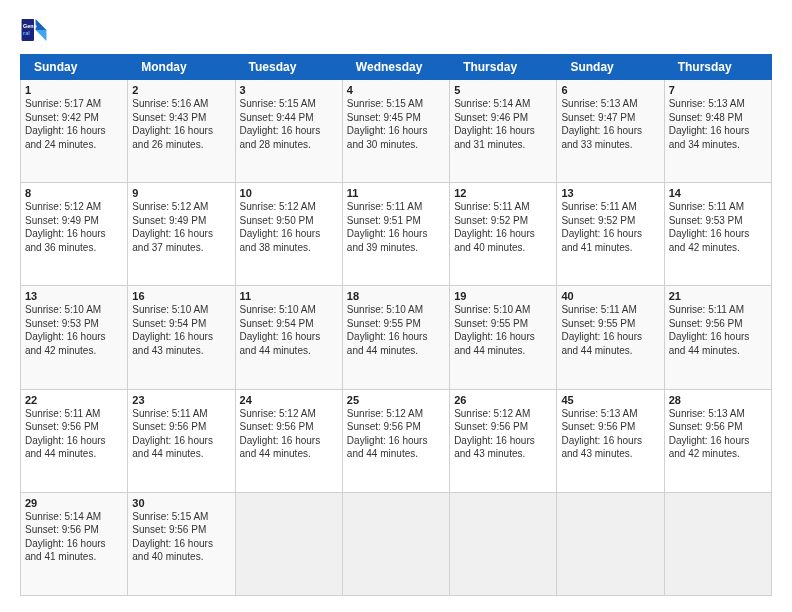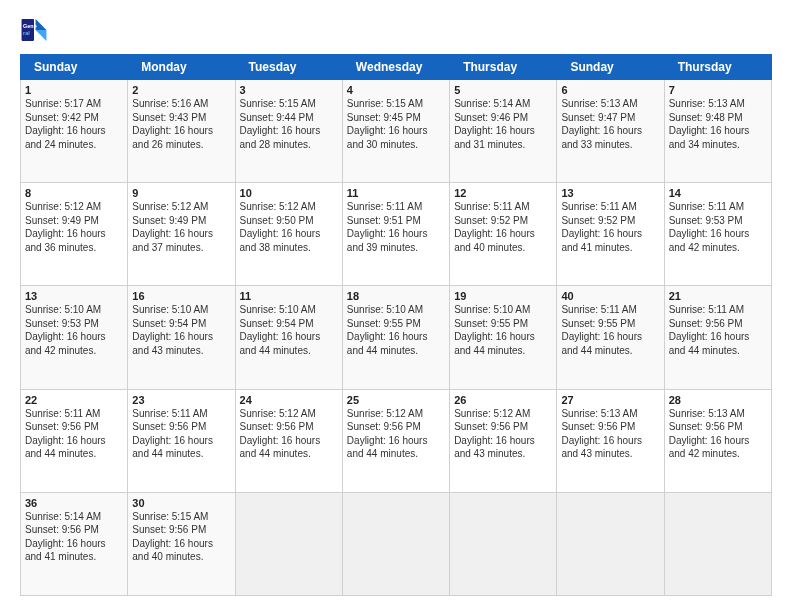--- a/index.html
+++ b/index.html
@@ -338,39 +338,39 @@
       </td>
           <td>
         <span class="day-num">26</span>
         <div class="cell-text">
           Sunrise: 5:12 AM<br>
           Sunset: 9:56 PM<br>
           Daylight: 16 hours and 43 minutes.
         </div>
       </td>
           <td>
-        <span class="day-num">27</span>
+        <span class="day-num">45</span>
         <div class="cell-text">
           Sunrise: 5:13 AM<br>
           Sunset: 9:56 PM<br>
           Daylight: 16 hours and 43 minutes.
         </div>
       </td>
           <td>
         <span class="day-num">28</span>
         <div class="cell-text">
           Sunrise: 5:13 AM<br>
           Sunset: 9:56 PM<br>
           Daylight: 16 hours and 42 minutes.
         </div>
       </td>
         </tr>
         <tr>
           <td>
-        <span class="day-num">36</span>
+        <span class="day-num">29</span>
         <div class="cell-text">
           Sunrise: 5:14 AM<br>
           Sunset: 9:56 PM<br>
           Daylight: 16 hours and 41 minutes.
         </div>
       </td>
           <td>
         <span class="day-num">30</span>
         <div class="cell-text">
           Sunrise: 5:15 AM<br>

